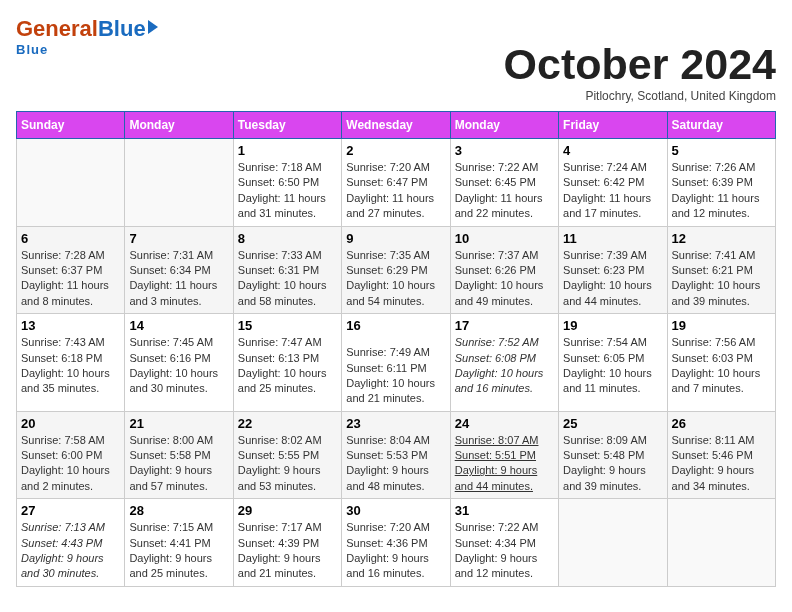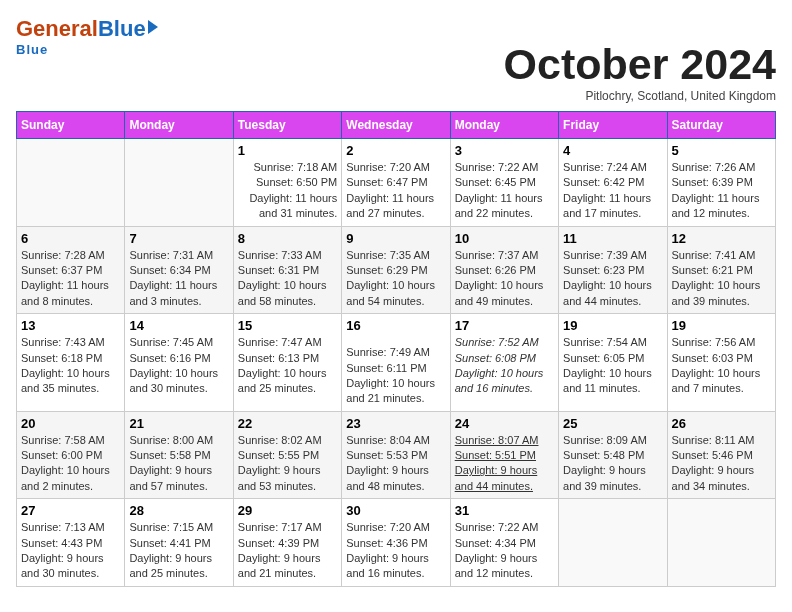--- a/index.html
+++ b/index.html
@@ -126,21 +126,21 @@
         <th>Friday</th>
         <th>Saturday</th>
       </tr>
   </thead>
   <tbody id="calendar-body">
   <tr>
         <td class="empty"></td>
         <td class="empty"></td>
         <td>
           <span class="day-num">1</span>
-          <div class="cell-content" style="white-space: pre-line; text-align: right;">Sunrise: 7:18 AM
+          <div class="cell-content" style="white-space: pre-line;">Sunrise: 7:18 AM
 Sunset: 6:50 PM
 Daylight: 11 hours and 31 minutes.</div>
         </td>
         <td>
           <span class="day-num">2</span>
           <div class="cell-content" style="white-space: pre-line;">Sunrise: 7:20 AM
 Sunset: 6:47 PM
 Daylight: 11 hours and 27 minutes.</div>
         </td>
         <td>
@@ -290,21 +290,21 @@
         <td>
           <span class="day-num">26</span>
           <div class="cell-content" style="white-space: pre-line;">Sunrise: 8:11 AM
 Sunset: 5:46 PM
 Daylight: 9 hours and 34 minutes.</div>
         </td>
       </tr>
       <tr>
         <td>
           <span class="day-num">27</span>
-          <div class="cell-content" style="white-space: pre-line;">Sunrise: 7:13 AM
+          <div class="cell-content" style="white-space: pre-line; font-style: italic;">Sunrise: 7:13 AM
 Sunset: 4:43 PM
 Daylight: 9 hours and 30 minutes.</div>
         </td>
         <td>
           <span class="day-num">28</span>
           <div class="cell-content" style="white-space: pre-line;">Sunrise: 7:15 AM
 Sunset: 4:41 PM
 Daylight: 9 hours and 25 minutes.</div>
         </td>
         <td>

